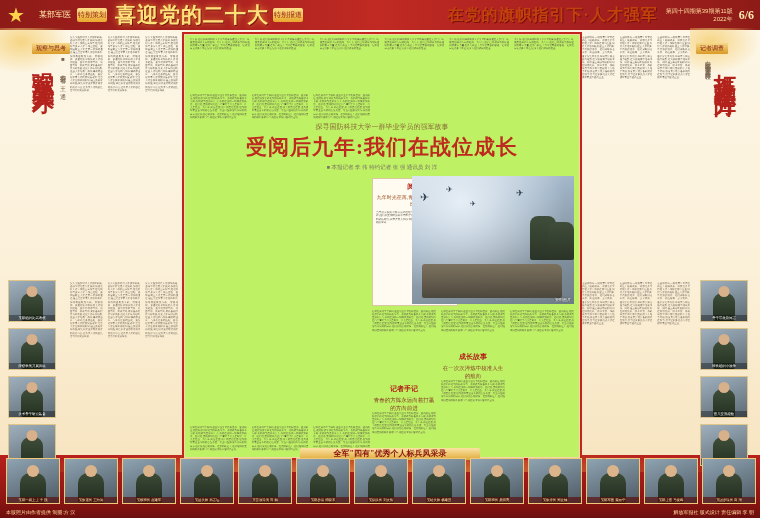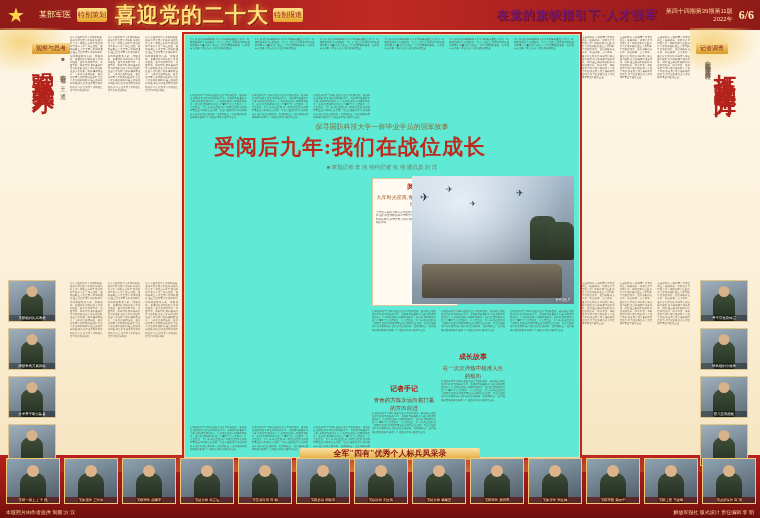--- a/index.html
+++ b/index.html
@@ -70,21 +70,21 @@
     background: linear-gradient(180deg, #ffdf8a, #e8a62c);
     color: #8c1a12; font-size: 7px; line-height: 14px; text-align: center;
     border-radius: 2px; margin: 0 4px;
   }
   .banner-right {
     position: absolute; right: 2px; top: 0; width: 330px; height: 30px;
     display: flex; align-items: center; justify-content: flex-end;
   }
   .banner-title {
     font-family: "Liberation Serif", serif;
-    font-size: 12px; font-weight: bold; color: #701a75;
+    font-size: 16px; font-weight: bold; color: #c2410c;
     text-shadow: 1px 1px 0 #7a0f0f;
     letter-spacing: 1px;
   }
   .issue-box {
     margin-left: 8px; text-align: right; color: #ffdca0; font-size: 6px; line-height: 8px;
   }
   .page-num {
     margin-left: 6px; margin-right: 4px;
     color: #ffe9ae; font-size: 12px; font-weight: bold;
     font-family: "Liberation Serif", serif;
@@ -93,21 +93,21 @@
   
   .col-left {
     position: absolute; left: 8px; top: 34px; width: 170px; height: 416px;
   }
   .col-right {
     position: absolute; right: 8px; top: 34px; width: 170px; height: 416px;
   }
   .col-center {
     position: absolute; left: 182px; top: 32px; width: 396px; height: 424px;
     border: 2px solid #c3251d;
-    background: #5eead4;
+    background: #bef264;
     box-shadow: 0 0 0 1px #f0d9a4 inset;
   }
 
   
   .tag {
     display: inline-block;
     background: linear-gradient(180deg, #f7d889, #d99a26);
     color: #7e1410; font-size: 6px; line-height: 9px;
     padding: 1px 4px; border-radius: 1px;
     font-family: "Liberation Sans", sans-serif;
@@ -145,20 +145,21 @@
   }
   .center-top-text .txtcol { flex: 1; }
 
   .art-kicker {
     position: absolute; left: 60px; top: 88px; width: 276px;
     text-align: center; font-size: 7px; color: #8a6a3a;
     font-family: "Liberation Serif", serif;
   }
   .art-title {
     position: absolute; left: 30px; top: 100px; width: 336px;
+    text-align: center;
     font-family: "Liberation Serif", serif;
     font-weight: bold; font-size: 21px; line-height: 26px;
     color: #be2a1e;
     letter-spacing: 1px;
   }
   .art-byline {
     position: absolute; left: 60px; top: 130px; width: 276px;
     text-align: center; font-size: 5.5px; color: #7d7266;
   }
 

